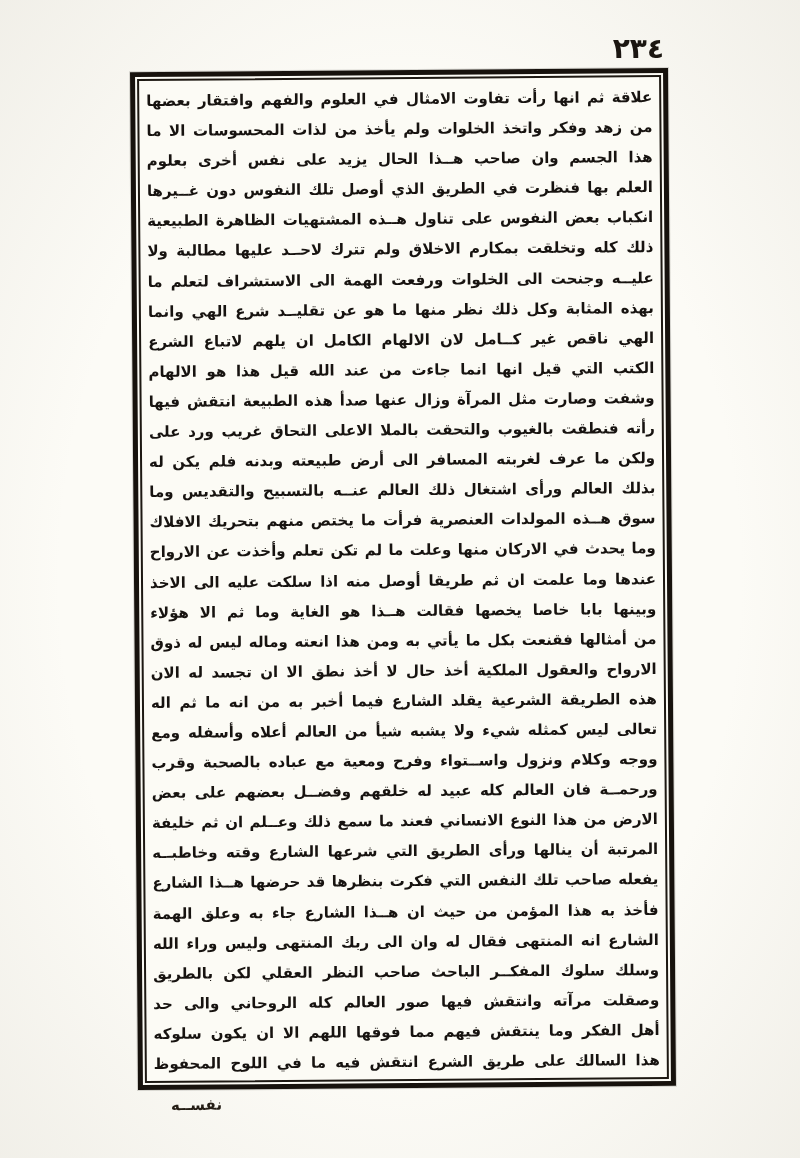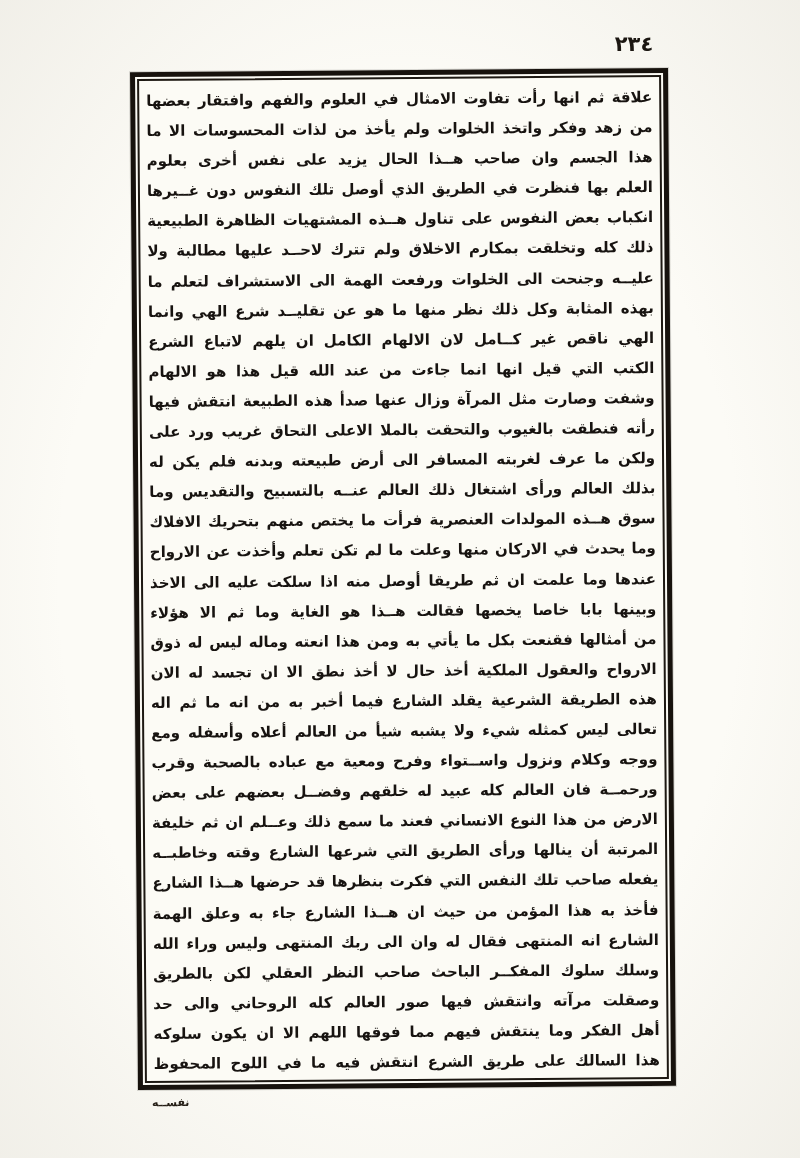--- a/index.html
+++ b/index.html
@@ -12,22 +12,22 @@
   }
   .scan{
     position:absolute;inset:0;
     background:
       radial-gradient(ellipse at 50% 50%, rgba(255,255,255,0) 60%, rgba(190,185,170,.18) 100%),
       #fcfbf6;
   }
   .page-number{
     position:absolute;
     top:32px;left:604px;width:60px;
-    font-size:21px;font-weight:700;color:#1b1611;
-    text-align:center;direction:rtl;
+    font-size:28px;font-weight:700;color:#1b1611;
+    direction:rtl;
     letter-spacing:0;
   }
   .frame{
     position:absolute;
     left:134px;top:70px;width:538px;height:1018px;
     box-sizing:border-box;
     border:5px solid #17120d;
     transform:rotate(-0.45deg);
     transform-origin:50% 50%;
     background:#fcfbf5;
@@ -50,22 +50,22 @@
     font-size:15px;
     font-weight:700;
     text-align:justify;
     text-align-last:justify;
     word-spacing:1px;
     white-space:normal;
   }
   .catchword{
     position:absolute;
     left:152px;top:1096px;width:70px;
-    direction:rtl;text-align:left;
-    font-size:11px;font-weight:700;color:#241d15;
+    direction:rtl;text-align:right;
+    font-size:15px;font-weight:700;color:#241d15;
     transform:rotate(-0.45deg);
   }
 </style>
 </head>
 <body>
 
 <div class="scan">
 
   <div class="page-number">٢٣٤</div>
 

